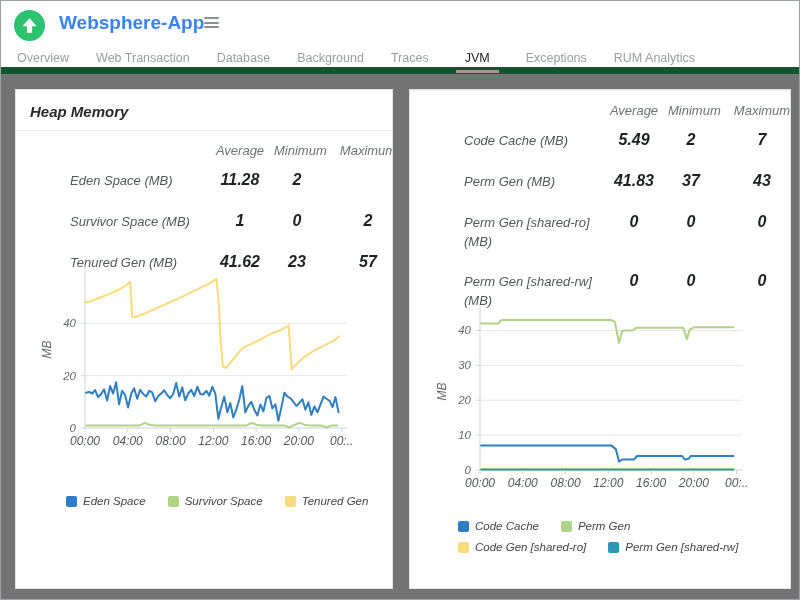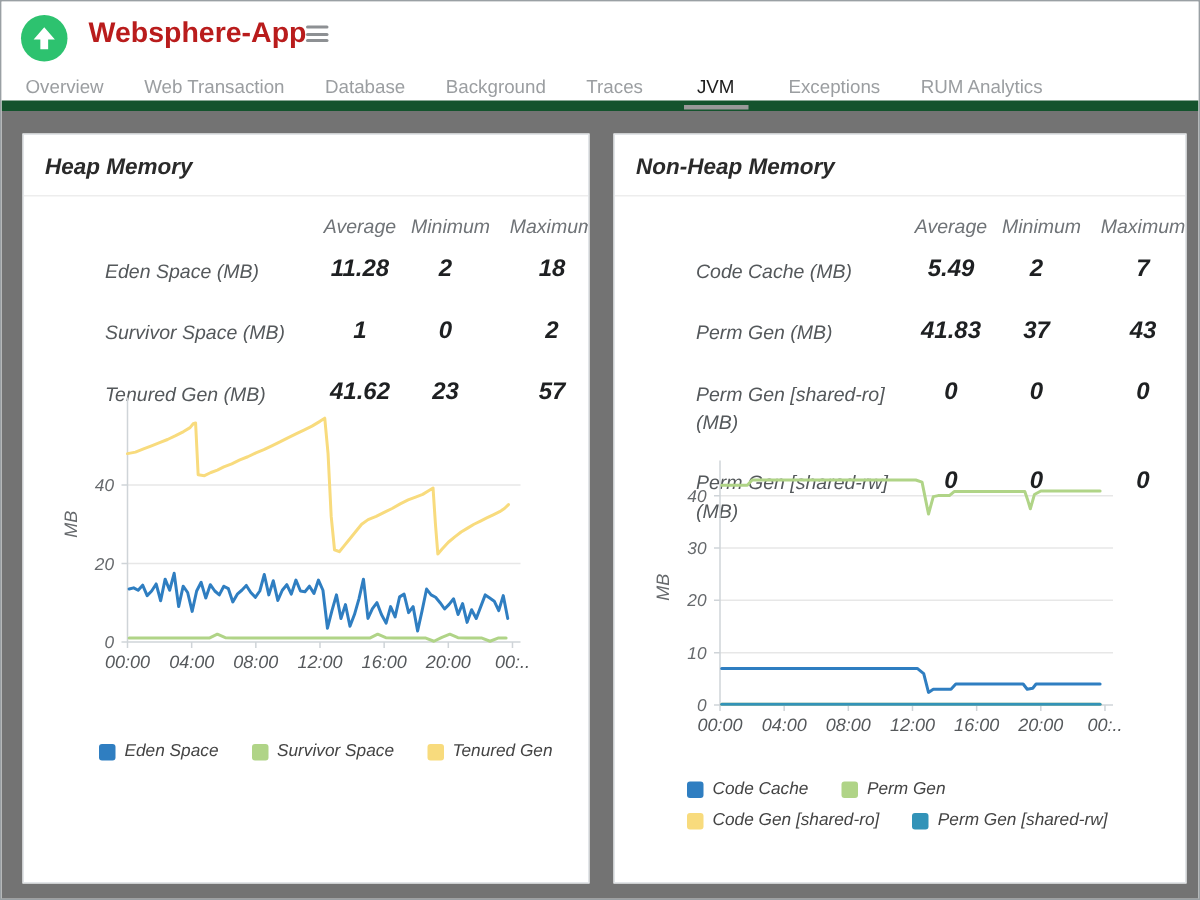--- a/index.html
+++ b/index.html
@@ -4,21 +4,21 @@
 <style>
   * { margin:0; padding:0; box-sizing:border-box; }
   html,body { width:800px; height:600px; }
   body { font-family:"Liberation Sans", sans-serif; background:#fff; }
   .screen { position:relative; width:800px; height:600px; border:1px solid #9aa0a4; background:#fff; overflow:hidden; }
 
   
   .app-header { position:relative; height:45px; background:#fff; }
   .app-icon { position:absolute; left:13px; top:9px; width:31px; height:31px; border-radius:50%; background:#2dc26f; }
   .app-icon svg { position:absolute; left:0; top:0; }
-  .app-title { position:absolute; left:58px; top:11px; font-size:19px; font-weight:700; color:#b91c1c; }
+  .app-title { position:absolute; left:58px; top:11px; font-size:19px; font-weight:700; color:#3b82f6; }
   .menu-icon { position:absolute; left:203px; top:16px; width:15px; cursor:pointer; }
   .menu-icon i { display:block; height:2px; background:#8d9093; margin-bottom:2.5px; border-radius:1px; }
 
   
   .tabbar { position:relative; height:28px; background:#fff; border-bottom:7px solid #14532d; padding-left:16px; display:flex; align-items:flex-start; gap:27px; }
   .tab { font-size:12.5px; color:#9b9ea1; padding-top:5px; padding-bottom:8px; cursor:pointer; white-space:nowrap; }
   .tab.active { color:#1c1c1c; font-weight:400; border-bottom:3px solid #999; padding-left:9px; padding-right:9px; padding-bottom:5px; }
 
   
   .content { position:relative; height:583px; background:#737373;font-style:italic; }
@@ -90,21 +90,20 @@
         <div class="mrow">
           <span class="mlabel"></span>
           <span class="mhead">Average</span>
           <span class="mhead">Minimum</span>
           <span class="mhead">Maximum</span>
         </div>
         <div class="mrow">
           <span class="mlabel">Eden Space (MB)</span>
           <span class="mval">11.28</span>
           <span class="mval">2</span>
-          <span class="mval">18</span>
         </div>
         <div class="mrow">
           <span class="mlabel">Survivor Space (MB)</span>
           <span class="mval">1</span>
           <span class="mval">0</span>
           <span class="mval">2</span>
         </div>
         <div class="mrow">
           <span class="mlabel">Tenured Gen (MB)</span>
           <span class="mval">41.62</span>
@@ -156,21 +155,20 @@
           </span>
           <span class="legend-item">
             <span class="swatch" style="background: rgb(248, 219, 125);"></span>
             <span class="legend-label">Tenured Gen</span>
           </span>
         </div>
       </div>
     </section>
 
     <section class="panel panel-right">
-      <h2 class="panel-title">Non-Heap Memory</h2>
       <div class="divider"></div>
 
       <div class="mtable">
         <div class="mrow">
           <span class="mlabel"></span>
           <span class="mhead">Average</span>
           <span class="mhead">Minimum</span>
           <span class="mhead">Maximum</span>
         </div>
         <div class="mrow">

